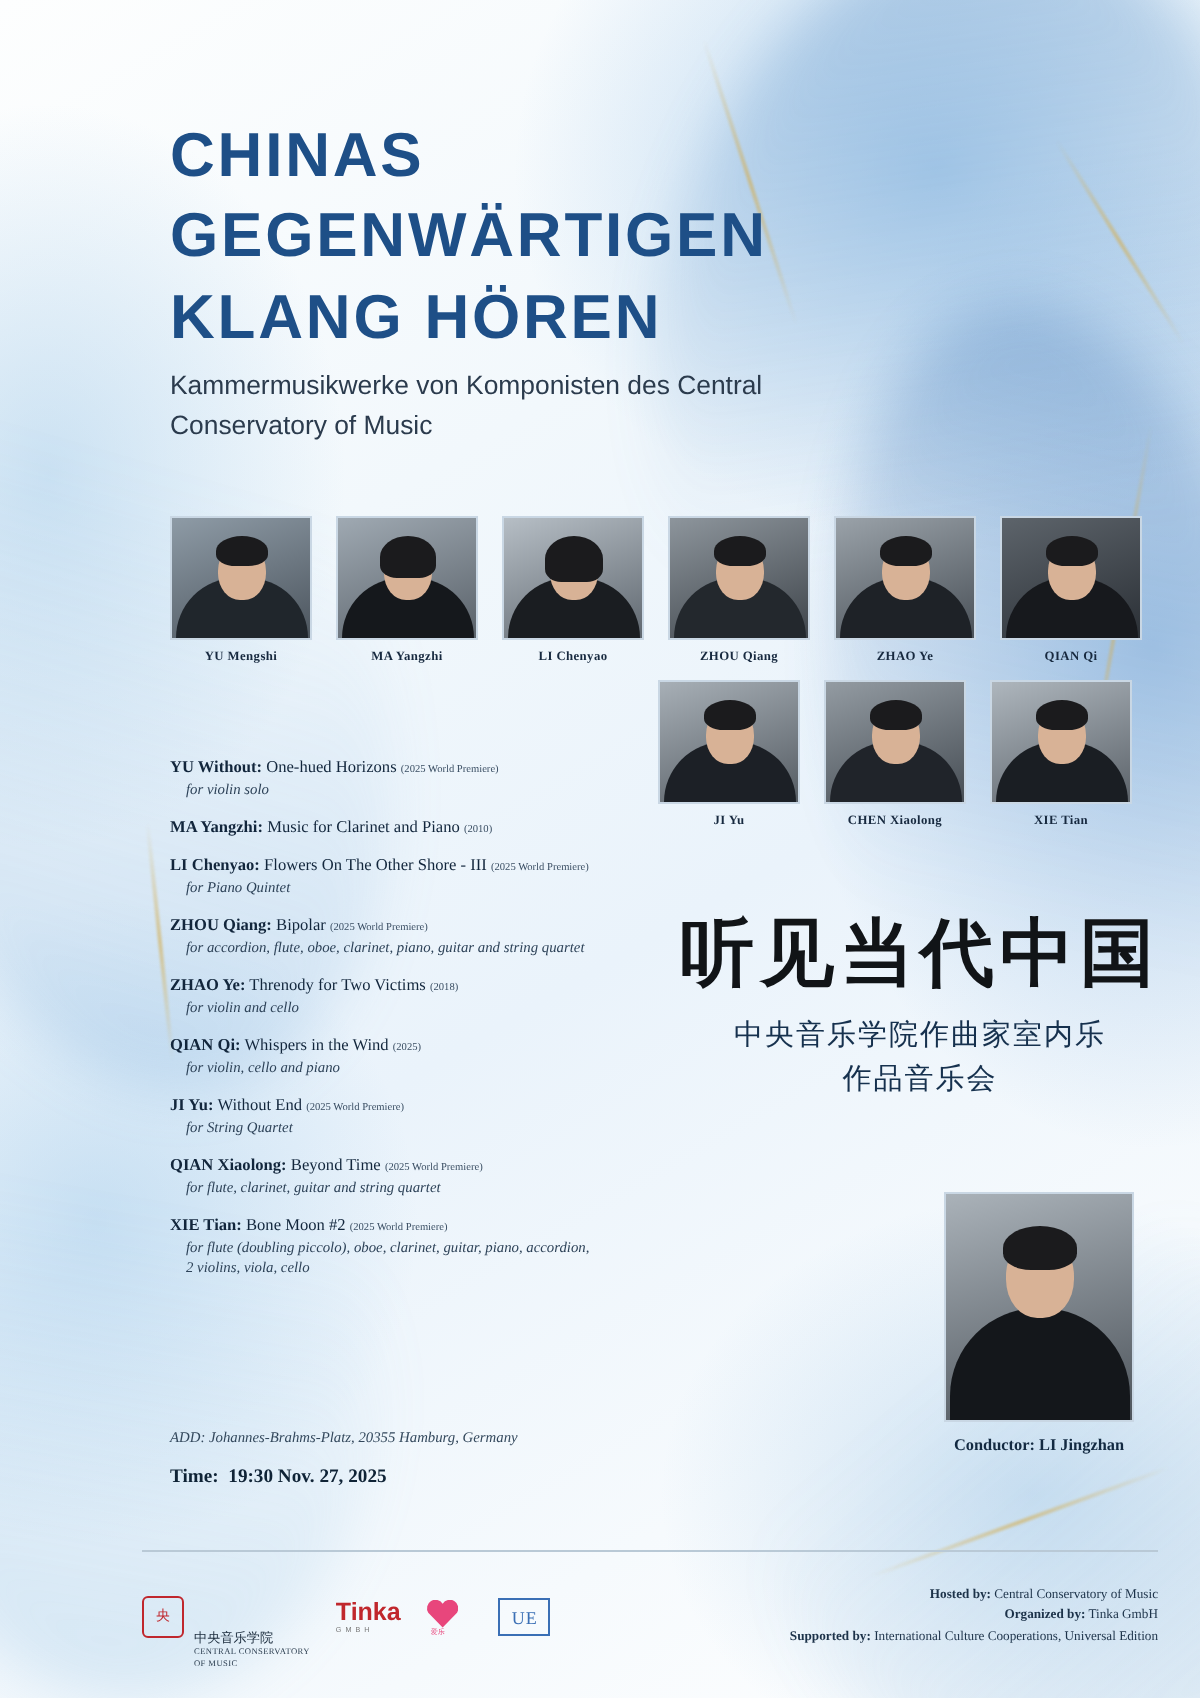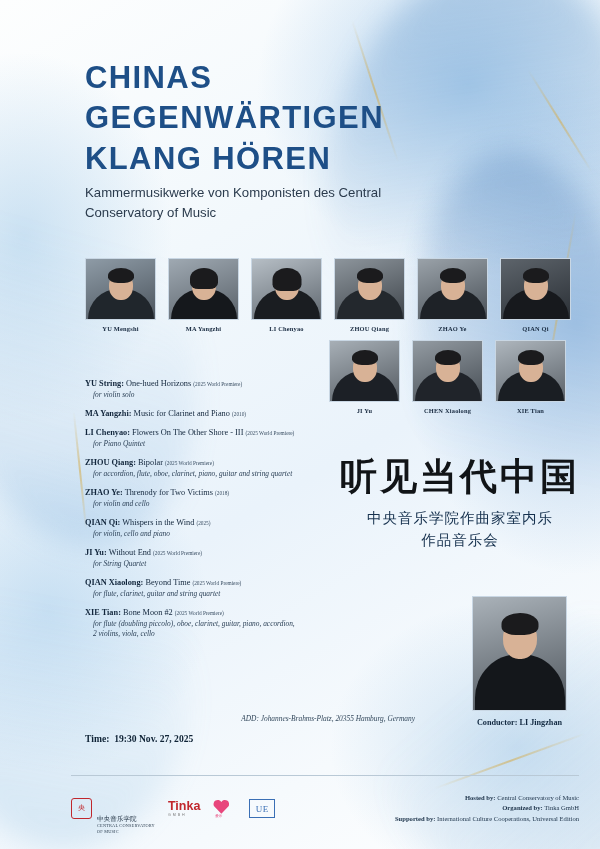--- a/index.html
+++ b/index.html
@@ -154,21 +154,21 @@
     margin-top:7px; text-align:center;
     font-family:"Liberation Serif", serif;
     font-size:8.2px; color:#132a42; font-weight:700;
   }
 
   
   .venue { position:absolute; left:60px; top:712px; width:330px; }
   .venue-line { font-family:"Liberation Serif", serif; font-size:9.6px; color:#0f2336; font-weight:700; }
   .venue-line .lab { font-weight:700; }
   .venue-line .val { font-weight:400; }
-  .venue-addr { font-family:"Liberation Serif", serif; font-style:italic; font-size:7.4px; color:#33485c; margin-top:2px;text-align:right; }
+  .venue-addr { font-family:"Liberation Serif", serif; font-style:italic; font-size:7.4px; color:#33485c; margin-top:2px; }
   .venue-time { margin-top:10px; font-family:"Liberation Serif", serif; font-size:9.6px; color:#0f2336; font-weight:700; }
 
   
   .rule { position:absolute; left:46px; top:775px; width:508px; height:1px; background:#b9c9d6; }
   .footer { position:absolute; left:46px; top:783px; width:508px; display:flex; justify-content:space-between; align-items:center; }
   .logos { display:flex; align-items:center; gap:13px; }
   .logo-ccom { display:flex; align-items:center; gap:5px; }
   .seal {
     width:21px; height:21px; border:1.6px solid #c0272d; border-radius:3px;
     color:#c0272d; font-family:"DejaVu Sans", sans-serif; font-size:7px;
@@ -319,21 +319,21 @@
                 <div class="hr"></div>
               </div>
           </div>
           <div class="pname">XIE Tian</div>
         </div>
       </div>
     </div>
 
     <div class="programme">
       <div class="prog-item">
-        <div class="prog-title"><b>YU String:</b>
+        <div class="prog-title"><b>YU Without:</b>
           <span class="work">One-hued Horizons</span>
           <span class="prem">(2025 World Premiere)</span></div>
         <div class="prog-sub">for violin solo</div>
       </div>
       <div class="prog-item">
         <div class="prog-title"><b>MA Yangzhi:</b>
           <span class="work">Music for Clarinet and Piano</span>
           <span class="prem">(2010)</span></div>
       </div>
       <div class="prog-item">

